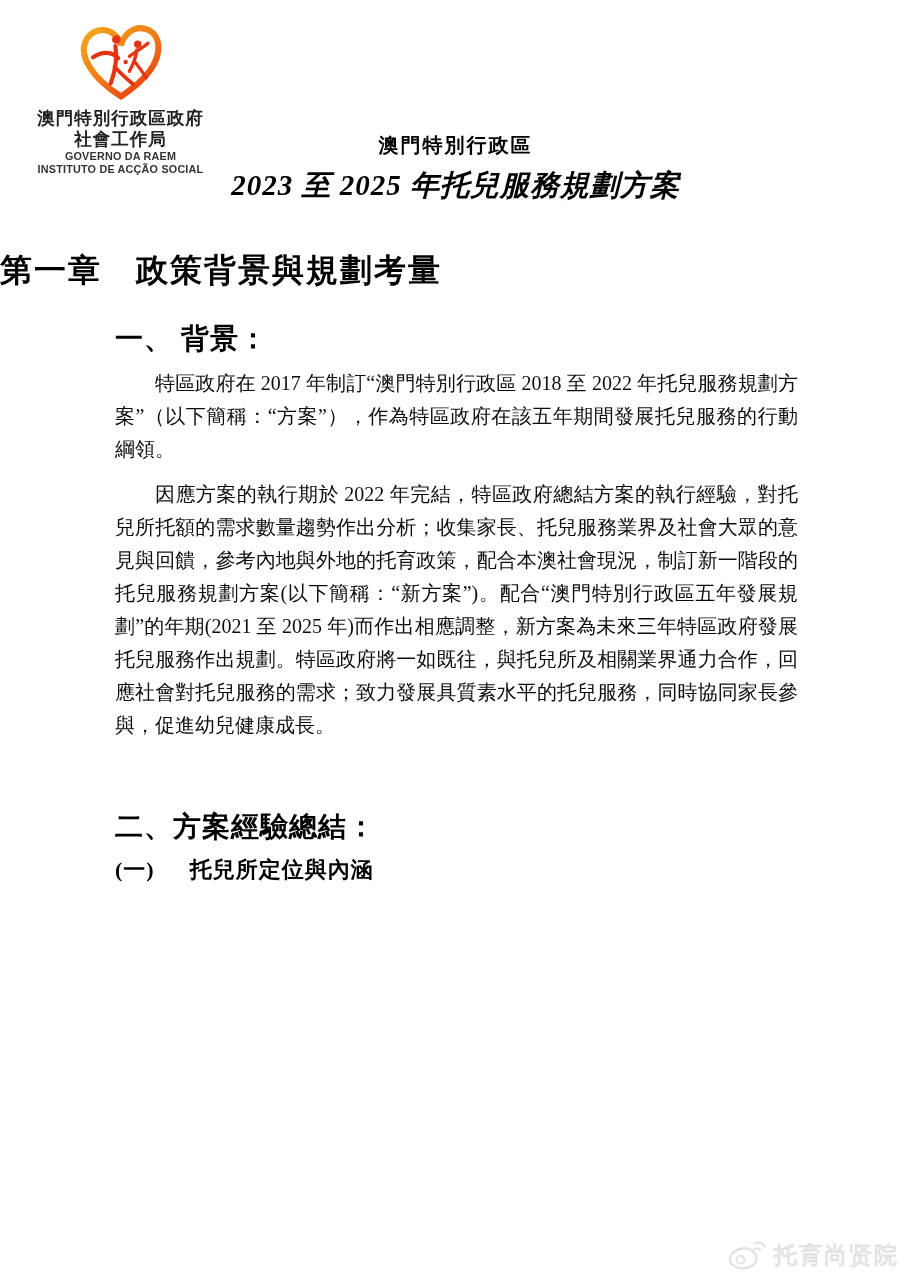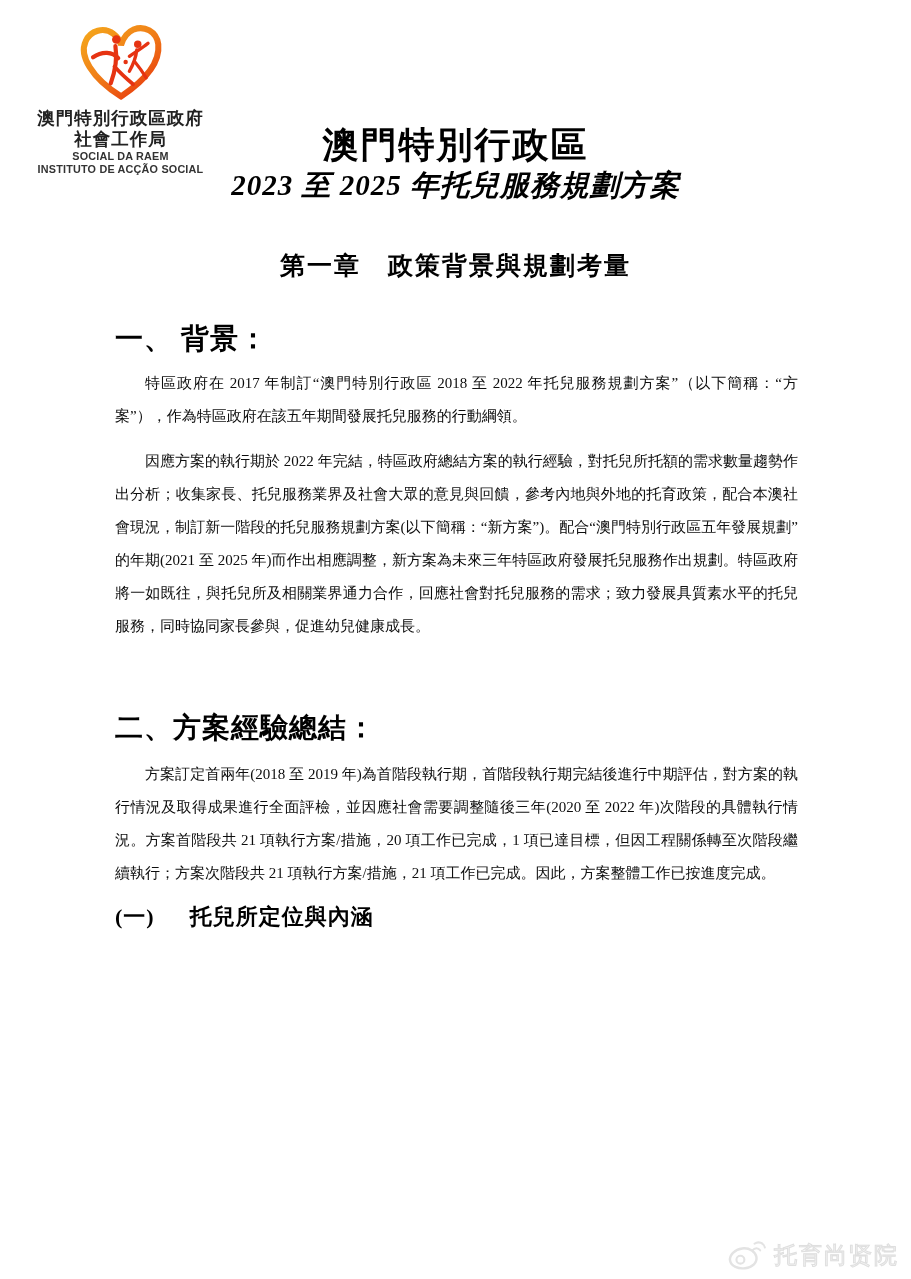--- a/index.html
+++ b/index.html
@@ -25,43 +25,43 @@
   .org-pt{
     font-family:"Liberation Sans","DejaVu Sans",sans-serif;
     font-weight:bold;font-size:10.8px;line-height:13px;
     color:#333;letter-spacing:.2px;white-space:nowrap;
   }
   
   .title-block{
     position:absolute;left:0;right:0;top:128px;
     text-align:center;font-weight:bold;color:#000;
   }
-  .title-line1{font-size:36px;line-height:34px;letter-spacing:2px;}
+  .title-line1{font-size:20px;line-height:34px;letter-spacing:2px;}
   .title-line2{font-size:29px;line-height:36px;margin-top:5px;letter-spacing:1px;font-style:italic;}
   .chapter-heading{
     position:absolute;left:0;right:0;top:249px;
-    text-align:center;font-weight:bold;font-size:25px;
+    font-weight:bold;font-size:32px;
     letter-spacing:2px;color:#000;
   }
   
   .content{
     position:absolute;top:322px;left:115px;width:683px;
   }
   .sec-heading{
     font-size:28px;font-weight:bold;line-height:33px;
     margin:0;color:#000;letter-spacing:1px;
   }
   .sec-heading.second{margin-top:68px;}
   .sub-heading{
     font-size:22px;font-weight:bold;line-height:33px;
     margin:10px 0 0 0;color:#000;letter-spacing:1px;
   }
   .sub-heading .sub-num{margin-right:1.6em;font-weight:bold;}
   p.body-para{
-    font-size:15px;line-height:33px;
+    font-size:20px;line-height:33px;
     text-align:justify;text-indent:2em;
     margin:12px 0 0 0;color:#0d0d0d;
   }
   p.body-para.gap{margin-top:14px;}
   
   .watermark{
     position:absolute;right:12px;bottom:8px;
     display:flex;align-items:center;gap:7px;
     opacity:.9;pointer-events:none;
   }
@@ -96,39 +96,38 @@
         <path d="M43,50 C50,58 57,64 63,69" stroke-width="4"></path>
         <circle cx="68" cy="26" r="4" fill="#E63312" stroke="none"></circle>
         <path d="M59,39 C66,34 73,30 79,25" stroke-width="3.6"></path>
         <path d="M67,32 C66,40 63,48 59,55" stroke-width="3.6"></path>
         <path d="M65,45 C70,51 74,57 77,62" stroke-width="3.4"></path>
         <circle cx="55" cy="45" r="2.4" fill="#E63312" stroke="none"></circle>
       </g>
     </svg>
     <div class="org-zh">澳門特別行政區政府</div>
     <div class="org-zh">社會工作局</div>
-    <div class="org-pt">SOCIAL DA RAEM</div>
+    <div class="org-pt">GOVERNO DA RAEM</div>
     <div class="org-pt">INSTITUTO DE ACÇÃO SOCIAL</div>
   </div>
 
   <div class="title-block">
     <div class="title-line1">澳門特別行政區</div>
     <div class="title-line2">2023 至 2025 年托兒服務規劃方案</div>
   </div>
 
   <div class="chapter-heading">第一章　政策背景與規劃考量</div>
 
   <div class="content">
 
     <h2 class="sec-heading">一、 背景：</h2>
     <p class="body-para">特區政府在 2017 年制訂“澳門特別行政區 2018 至 2022 年托兒服務規劃方案”（以下簡稱：“方案”），作為特區政府在該五年期間發展托兒服務的行動綱領。</p>
     <p class="body-para">因應方案的執行期於 2022 年完結，特區政府總結方案的執行經驗，對托兒所托額的需求數量趨勢作出分析；收集家長、托兒服務業界及社會大眾的意見與回饋，參考內地與外地的托育政策，配合本澳社會現況，制訂新一階段的托兒服務規劃方案(以下簡稱：“新方案”)。配合“澳門特別行政區五年發展規劃”的年期(2021 至 2025 年)而作出相應調整，新方案為未來三年特區政府發展托兒服務作出規劃。特區政府將一如既往，與托兒所及相關業界通力合作，回應社會對托兒服務的需求；致力發展具質素水平的托兒服務，同時協同家長參與，促進幼兒健康成長。</p>
 
     <h2 class="sec-heading second">二、方案經驗總結：</h2>
-    <p class="body-para gap">方案訂定首兩年(2018 至 2019 年)為首階段執行期，首階段執行期完結後進行中期評估，對方案的執行情況及取得成果進行全面評檢，並因應社會需要調整隨後三年(2020 至 2022 年)次階段的具體執行情況。方案首階段共 21 項執行方案/措施，20 項工作已完成，1 項已達目標，但因工程關係轉至次階段繼續執行；方案次階段共 21 項執行方案/措施，21 項工作已完成。因此，方案整體工作已按進度完成。</p>
 
     <h3 class="sub-heading">
       <span class="sub-num">(一)</span><span>托兒所定位與內涵</span>
     </h3>
 
   </div>
 
   <div class="watermark">
     <svg width="40" height="32" viewBox="0 0 42 34" aria-hidden="true">
       <g fill="none" stroke="#e0e0e0" stroke-width="2.6" stroke-linecap="round">

